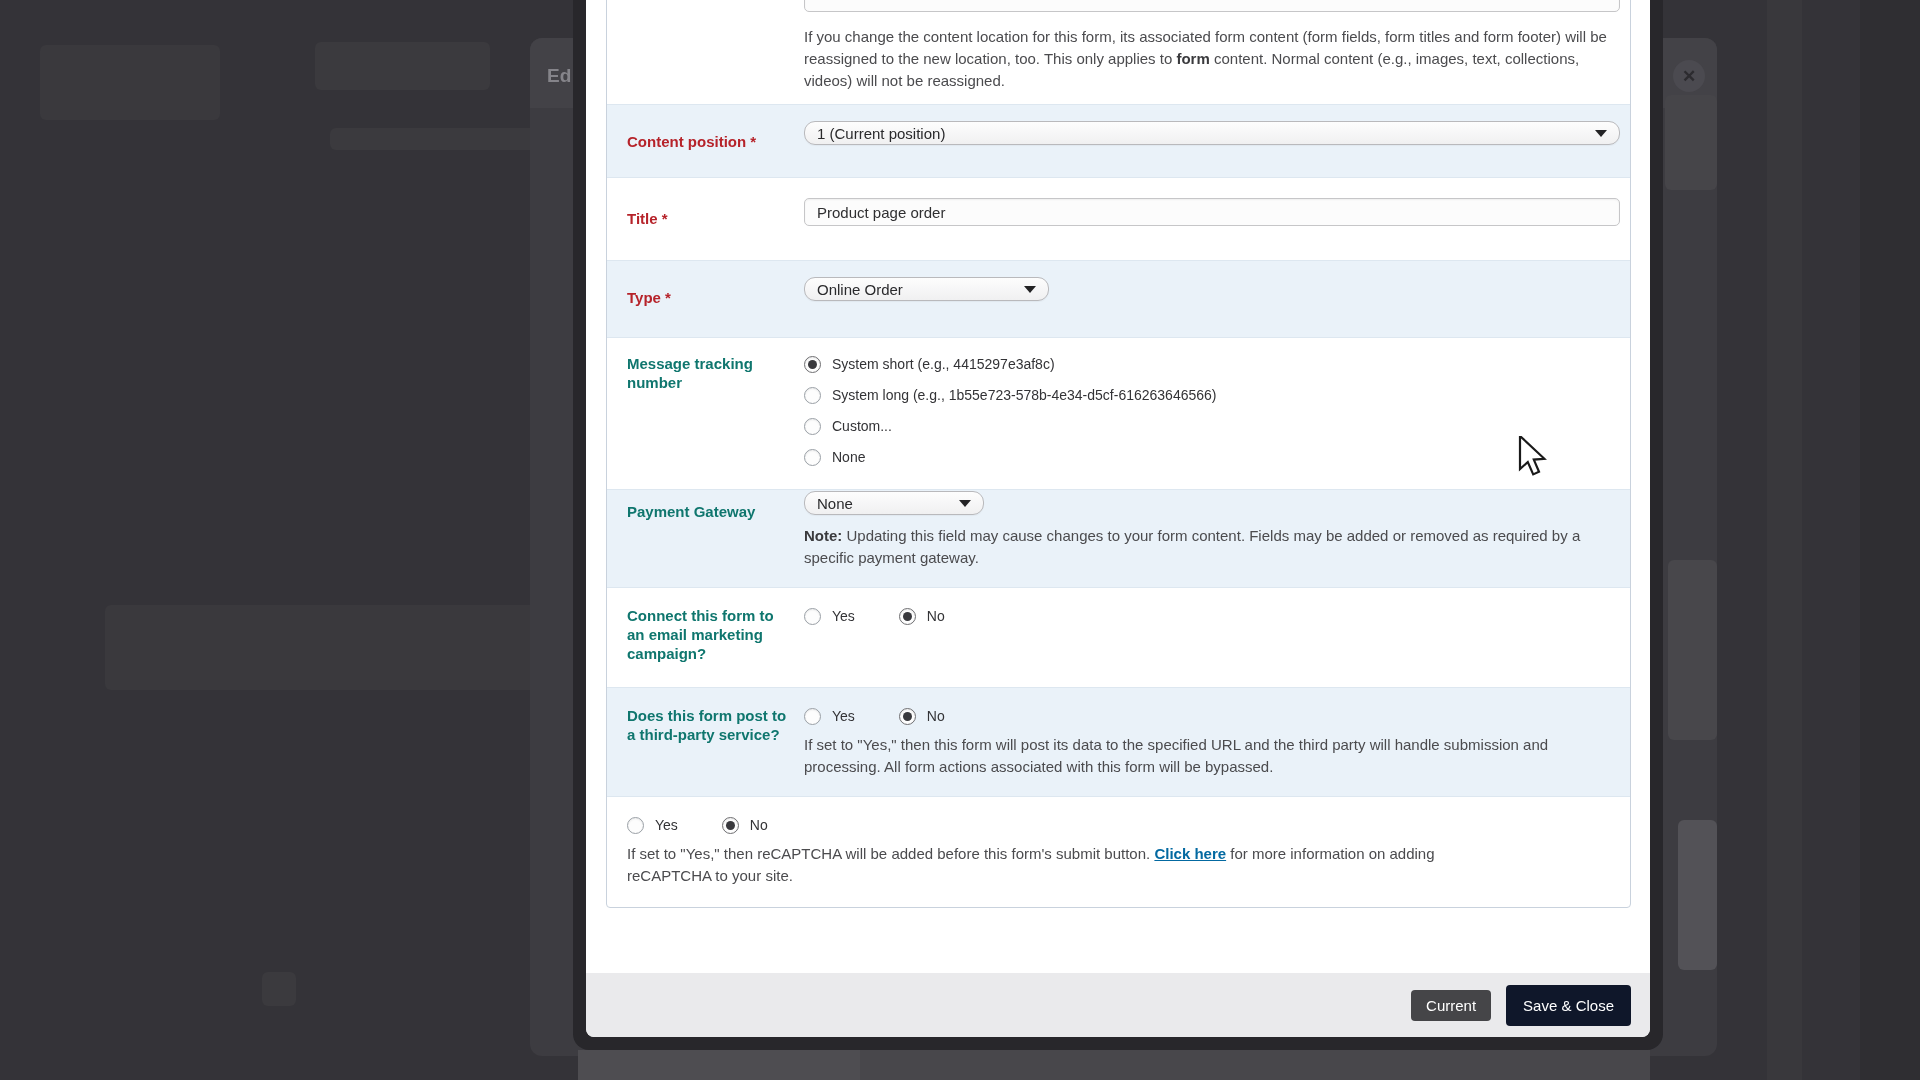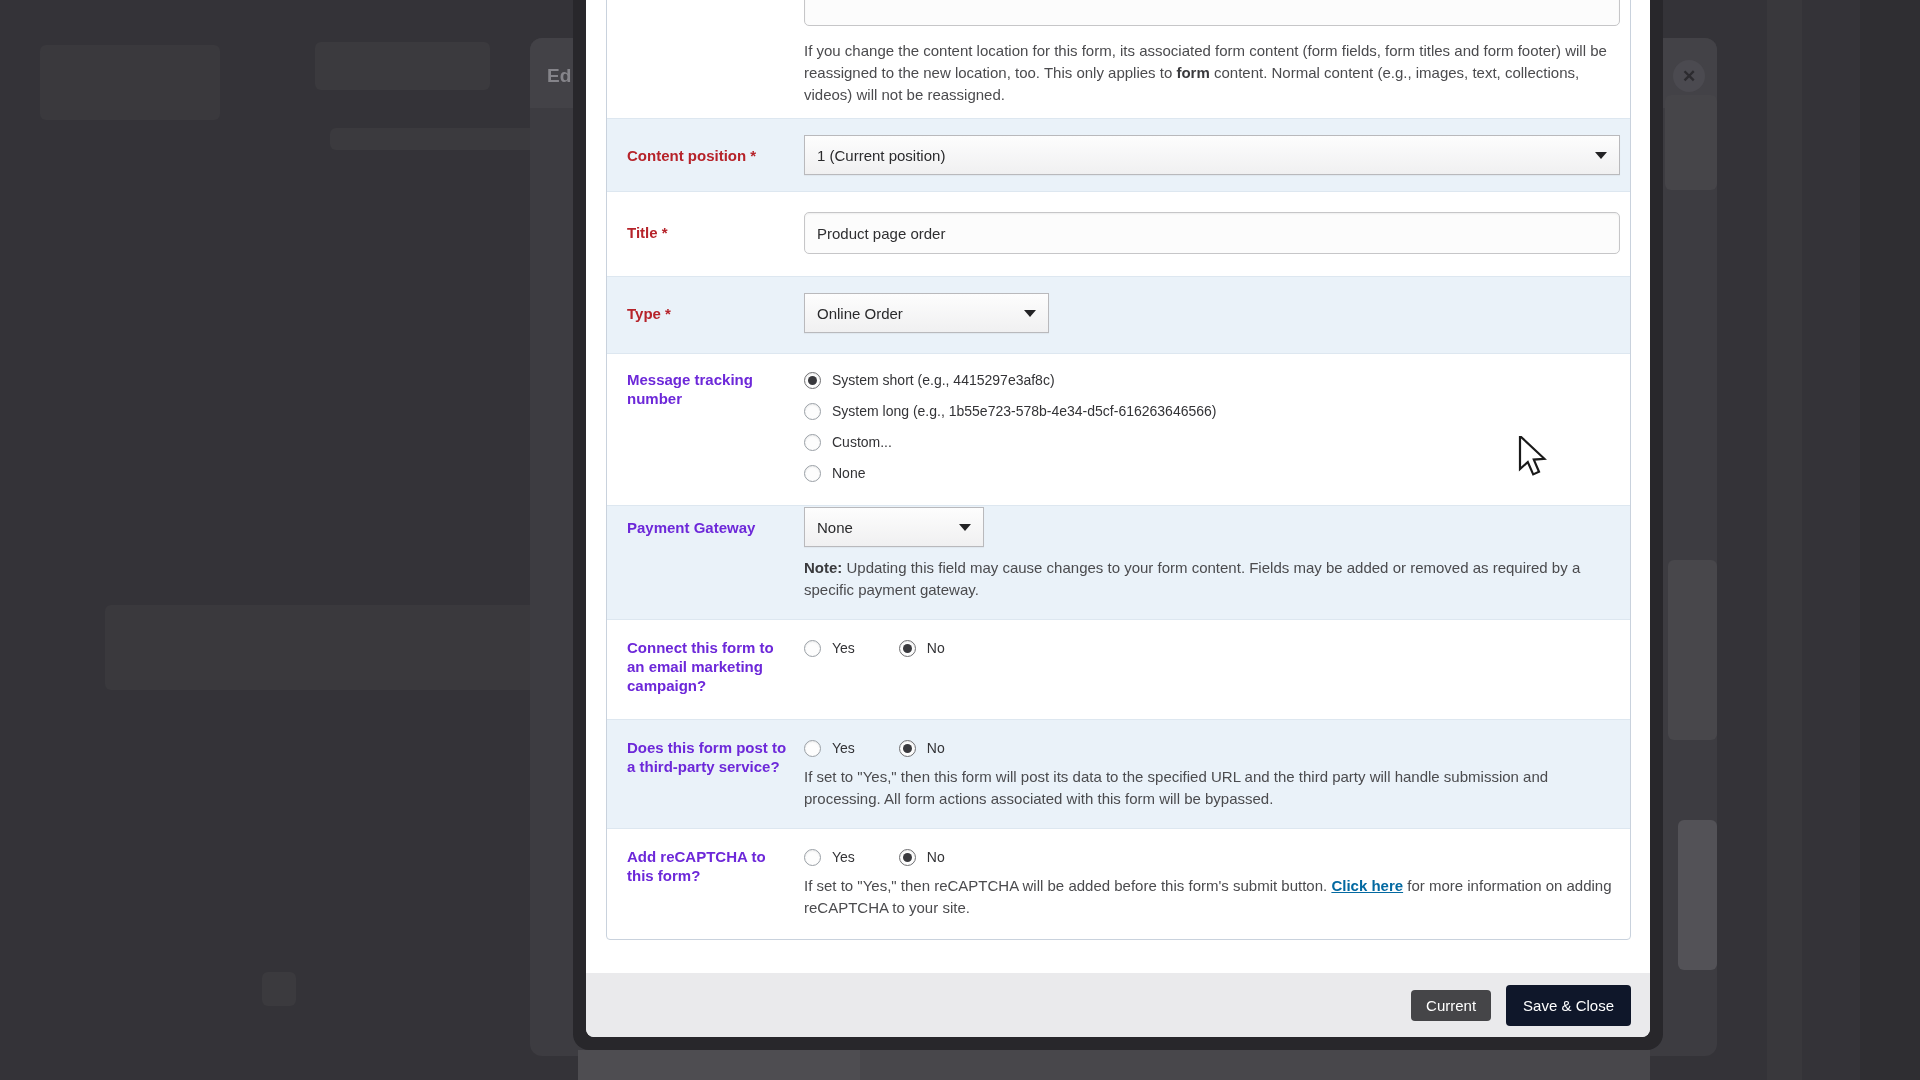--- a/index.html
+++ b/index.html
@@ -42,36 +42,36 @@
   }
   .form-body{flex:1;padding:0 19px 0 20px;overflow:hidden;}
   .fieldset{
     margin-top:-28px;border:1px solid #c9d2dd;border-radius:4px;overflow:hidden;
     background:#fff;
   }
   .frow{display:flex;padding:16px 19px 16px 20px;box-sizing:border-box;}
   .frow.blue{background:#eaf2f9;border-top:1px solid #dde7f0;border-bottom:1px solid #dde7f0;}
   .flabel{
     width:160px;flex:none;margin-right:17px;
-    font-size:15px;font-weight:bold;color:#6d28d9;line-height:19px;padding-top:2px;
+    font-size:15px;font-weight:bold;color:#0f766e;line-height:19px;padding-top:2px;
   }
   .flabel.red{color:#b6232a;}
   .flabel.ctr{display:flex;align-items:center;height:40px;padding-top:0;}
   .ffield{width:816px;flex:none;}
   
   .text-input{
-    width:100%;height:42px;box-sizing:border-box;
+    width:100%;height:28px;box-sizing:border-box;
     border:1px solid #c6c6c8;border-radius:5px;background:#fcfcfc;
     box-shadow:inset 0 1px 2px rgba(0,0,0,.06);
     font-family:"Liberation Sans",sans-serif;font-size:15px;color:#2f2f31;
     padding:0 12px;outline:none;
   }
   .select{
-    height:40px;box-sizing:border-box;display:flex;align-items:center;
-    border:1px solid #b9b9bc;border-radius:0;
+    height:24px;box-sizing:border-box;display:flex;align-items:center;
+    border:1px solid #b9b9bc;border-radius:11px;
     background:linear-gradient(#fdfdfd,#f0f0f1);
     box-shadow:0 1px 1px rgba(0,0,0,.04);
     padding:0 12px;position:relative;cursor:default;
   }
   .select .sval{font-size:15px;color:#2a2a2c;flex:1;}
   .caret{
     width:0;height:0;border-left:6px solid transparent;border-right:6px solid transparent;
     border-top:7px solid #232325;margin-left:12px;flex:none;
   }
   .select.full{width:100%;}
@@ -256,21 +256,20 @@
               <label class="rline">
                 <span class="radio checked"></span>
                 <span class="rtext">No</span>
               </label>
             </div>
             <p class="help mt6">If set to "Yes," then this form will post its data to the specified URL and the third party will handle submission and processing. All form actions associated with this form will be bypassed.</p>
           </div>
         </div>
 
         <div class="frow row-recaptcha">
-          <div class="flabel">Add reCAPTCHA to this form?</div>
           <div class="ffield">
             <div class="yn">
               <label class="rline">
                 <span class="radio"></span>
                 <span class="rtext">Yes</span>
               </label>
               <label class="rline">
                 <span class="radio checked"></span>
                 <span class="rtext">No</span>
               </label>

